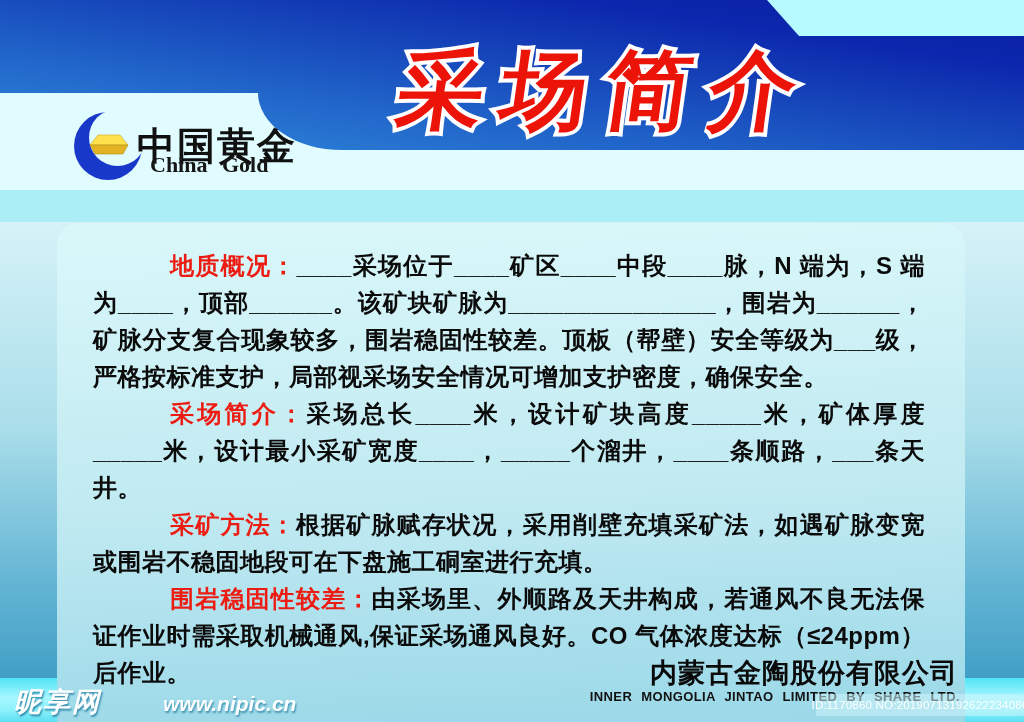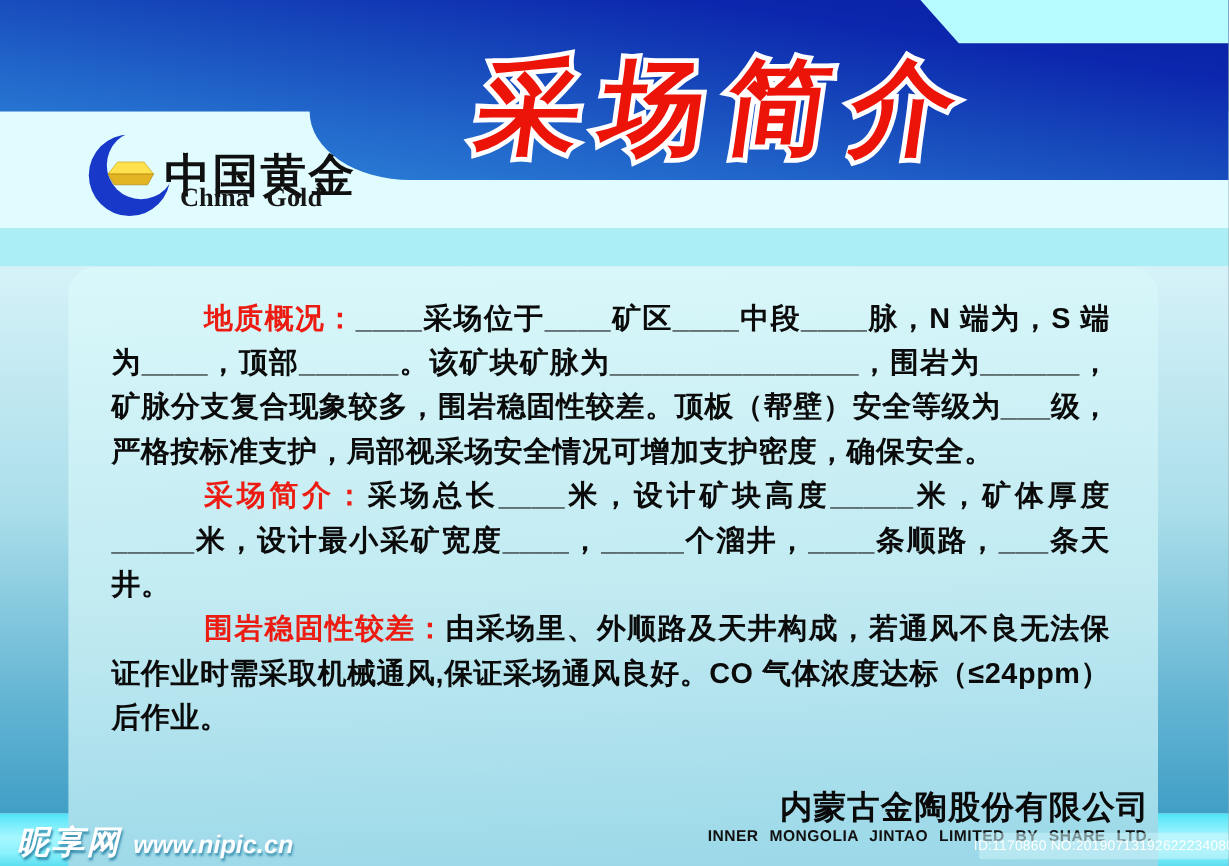--- a/index.html
+++ b/index.html
@@ -38,25 +38,25 @@
   }
   .para{margin:0;text-indent:77px;font-size:24px;font-weight:700;color:#0b0b0b;
     line-height:37px;letter-spacing:0.5px;text-align:justify;}
   .para-heading{color:#ed1c12;font-weight:800;}
   
   .company-cn{position:absolute;right:66px;top:655px;font-size:27px;font-weight:700;
     color:#0a0a0a;letter-spacing:1px;white-space:nowrap;z-index:3;}
   .company-en{position:absolute;right:64px;top:689px;font-size:13px;font-weight:800;
     color:#111;letter-spacing:0.4px;word-spacing:5px;white-space:nowrap;z-index:3;margin-left:16px;}
   
-  .nipic{position:absolute;left:14px;top:684px;display:flex;align-items:baseline;gap:10px;z-index:5;}
+  .nipic{position:absolute;left:14px;top:684px;display:flex;align-items:baseline;gap:26px;z-index:5;}
   .nipic-name{font-size:27px;font-weight:900;font-style:italic;color:#fff;
     text-shadow:1px 2px 2px rgba(40,130,165,.9);letter-spacing:2px;}
   .nipic-url{font-size:21px;font-weight:800;font-style:italic;color:#fdfeff;
-    text-shadow:1px 2px 2px rgba(40,130,165,.8);}
+    text-shadow:1px 2px 2px rgba(40,130,165,.8);margin-left:36px;}
   .id-badge{position:absolute;left:816px;top:694px;width:208px;height:22px;z-index:6;
     background:rgba(205,244,250,0.55);border-radius:2px;
     display:flex;align-items:center;justify-content:center;}
   .id-badge span{font-size:11.5px;color:#fdffff;white-space:nowrap;letter-spacing:0.2px;}
 </style>
 </head>
 <body>
 
 <div class="page">
 
@@ -91,20 +91,23 @@
   <div class="logo-en">China Gold</div>
 
   <div class="card">
     <p class="para">
       <span class="para-heading">地质概况：</span><span>____采场位于____矿区____中段____脉，N 端为，S 端为____，顶部______。该矿块矿脉为_______________，围岩为______，矿脉分支复合现象较多，围岩稳固性较差。顶板（帮壁）安全等级为___级，严格按标准支护，局部视采场安全情况可增加支护密度，确保安全。</span>
     </p>
     <p class="para">
       <span class="para-heading">采场简介：</span><span>采场总长____米，设计矿块高度_____米，矿体厚度_____米，设计最小采矿宽度____，_____个溜井，____条顺路，___条天井。</span>
     </p>
     <p class="para">
+      <span class="para-heading">采矿方法：</span><span>根据矿脉赋存状况，采用削壁充填采矿法，如遇矿脉变宽或围岩不稳固地段可在下盘施工硐室进行充填。</span>
+    </p>
+    <p class="para">
       <span class="para-heading">围岩稳固性较差：</span><span>由采场里、外顺路及天井构成，若通风不良无法保证作业时需采取机械通风,保证采场通风良好。CO 气体浓度达标（≤24ppm）后作业。</span>
     </p>
   </div>
 
   <div class="company-cn">内蒙古金陶股份有限公司</div>
   <div class="company-en">INNER MONGOLIA JINTAO LIMITED BY SHARE LTD.</div>
 
   <div class="nipic">
     <span class="nipic-name">昵享网</span>
     <span class="nipic-url">www.nipic.cn</span>

